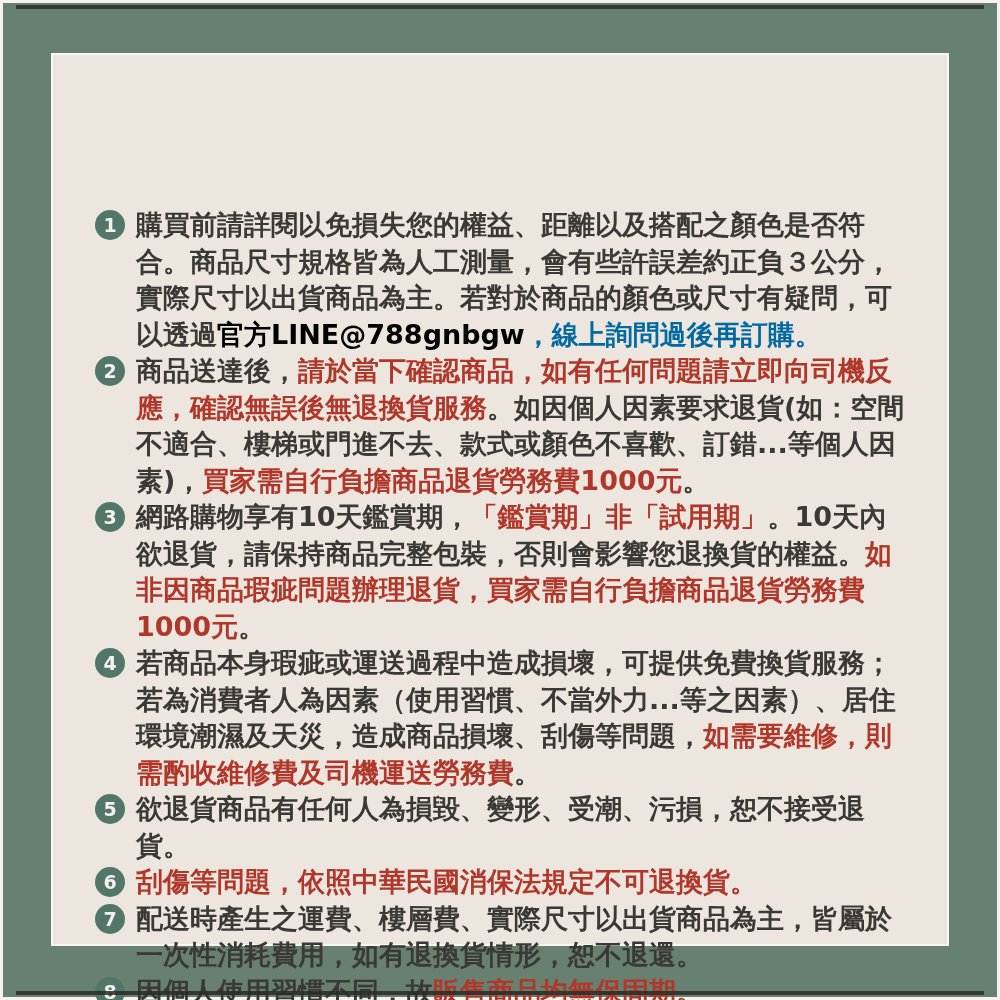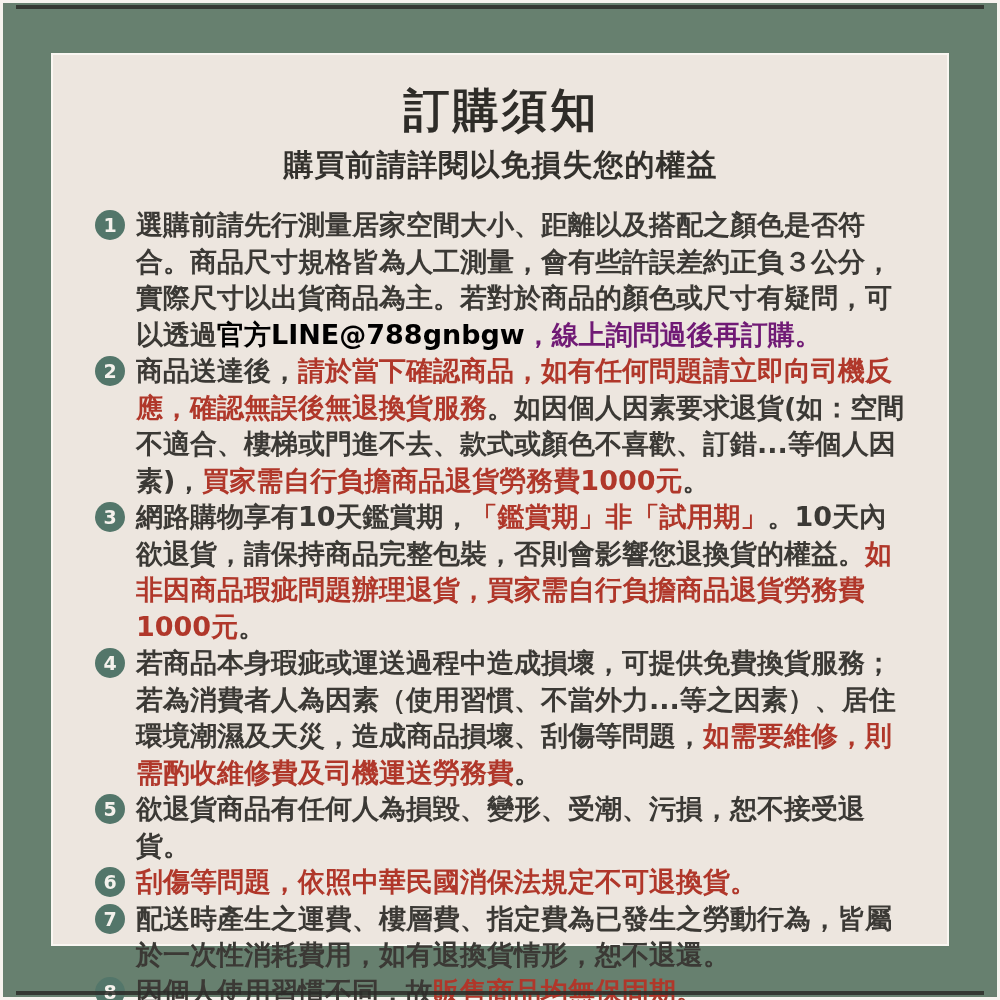--- a/index.html
+++ b/index.html
@@ -63,26 +63,24 @@
   .item-text span.dark{color:#3B3935;}
   .item-text span.red{color:#B0372A;}
 </style>
 </head>
 <body style="background: rgb(103, 128, 111);">
 
 <div class="frame">
   <div class="edge-line top" style="background: rgb(43, 43, 40);"></div>
 
   <div class="panel" style="background: rgb(237, 230, 223);">
-    <h1 class="title">訂購須知</h1>
-    <h2 class="subtitle">購買前請詳閱以免損失您的權益</h2>
     <div class="list">
   <div class="item">
     <span class="badge" style="background: rgb(83, 118, 106);">1</span>
-    <p class="item-text"><span class="dark" style="color: rgb(59, 57, 53);">選購前請先行測量居家空間大小、距離以及搭配之顏色是否符合。商品尺寸規格皆為人工測量，會有些許誤差約正負３公分，實際尺寸以出貨商品為主。若對於商品的顏色或尺寸有疑問，可以透過</span><span class="red" style="color: #000000;">官方LINE@788gnbgw</span><span class="dark" style="color: #701a75; text-align: right;">，線上詢問過後再訂購。</span></p>
+    <p class="item-text"><span class="dark" style="color: rgb(59, 57, 53);">購買前請詳閱以免損失您的權益、距離以及搭配之顏色是否符合。商品尺寸規格皆為人工測量，會有些許誤差約正負３公分，實際尺寸以出貨商品為主。若對於商品的顏色或尺寸有疑問，可以透過</span><span class="red" style="color: #000000;">官方LINE@788gnbgw</span><span class="dark" style="color: #0369a1; text-align: right;">，線上詢問過後再訂購。</span></p>
   </div>
 
   <div class="item">
     <span class="badge" style="background: rgb(83, 118, 106);">2</span>
     <p class="item-text"><span class="dark" style="color: rgb(59, 57, 53);">商品送達後，</span><span class="red" style="color: rgb(176, 55, 42);">請於當下確認商品，如有任何問題請立即向司機反應，確認無誤後無退換貨服務</span><span class="dark" style="color: rgb(59, 57, 53);">。如因個人因素要求退貨(如：空間不適合、樓梯或門進不去、款式或顏色不喜歡、訂錯...等個人因素)，</span><span class="red" style="color: rgb(176, 55, 42);">買家需自行負擔商品退貨勞務費1000元</span><span class="dark" style="color: rgb(59, 57, 53);">。</span></p>
   </div>
 
   <div class="item">
     <span class="badge" style="background: rgb(83, 118, 106);">3</span>
     <p class="item-text"><span class="dark" style="color: rgb(59, 57, 53);">網路購物享有10天鑑賞期，</span><span class="red" style="color: rgb(176, 55, 42);">「鑑賞期」非「試用期」</span><span class="dark" style="color: rgb(59, 57, 53);">。10天內欲退貨，請保持商品完整包裝，否則會影響您退換貨的權益。</span><span class="red" style="color: rgb(176, 55, 42);">如非因商品瑕疵問題辦理退貨，買家需自行負擔商品退貨勞務費1000元</span><span class="dark" style="color: rgb(59, 57, 53);">。</span></p>
@@ -98,21 +96,21 @@
     <p class="item-text"><span class="dark" style="color: rgb(59, 57, 53);">欲退貨商品有任何人為損毀、變形、受潮、污損，恕不接受退貨。</span></p>
   </div>
 
   <div class="item">
     <span class="badge" style="background: rgb(83, 118, 106);">6</span>
     <p class="item-text"><span class="red" style="color: rgb(176, 55, 42);">刮傷等問題，依照中華民國消保法規定不可退換貨。</span></p>
   </div>
 
   <div class="item">
     <span class="badge" style="background: rgb(83, 118, 106);">7</span>
-    <p class="item-text"><span class="dark" style="color: rgb(59, 57, 53);">配送時產生之運費、樓層費、指定費為已發生之勞動行為，皆屬於一次性消耗費用，如有退換貨情形，恕不退還。</span></p>
+    <p class="item-text"><span class="dark" style="color: rgb(59, 57, 53);">配送時產生之運費、樓層費、實際尺寸以出貨商品為主，皆屬於一次性消耗費用，如有退換貨情形，恕不退還。</span></p>
   </div>
 
   <div class="item">
     <span class="badge" style="background: rgb(83, 118, 106);">8</span>
     <p class="item-text"><span class="dark" style="color: rgb(59, 57, 53);">因個人使用習慣不同，故</span><span class="red" style="color: rgb(176, 55, 42);">販售商品均無保固期。</span></p>
   </div>
 </div>
   </div>
 
   <div class="edge-line bottom" style="background: rgb(43, 43, 40);"></div>

